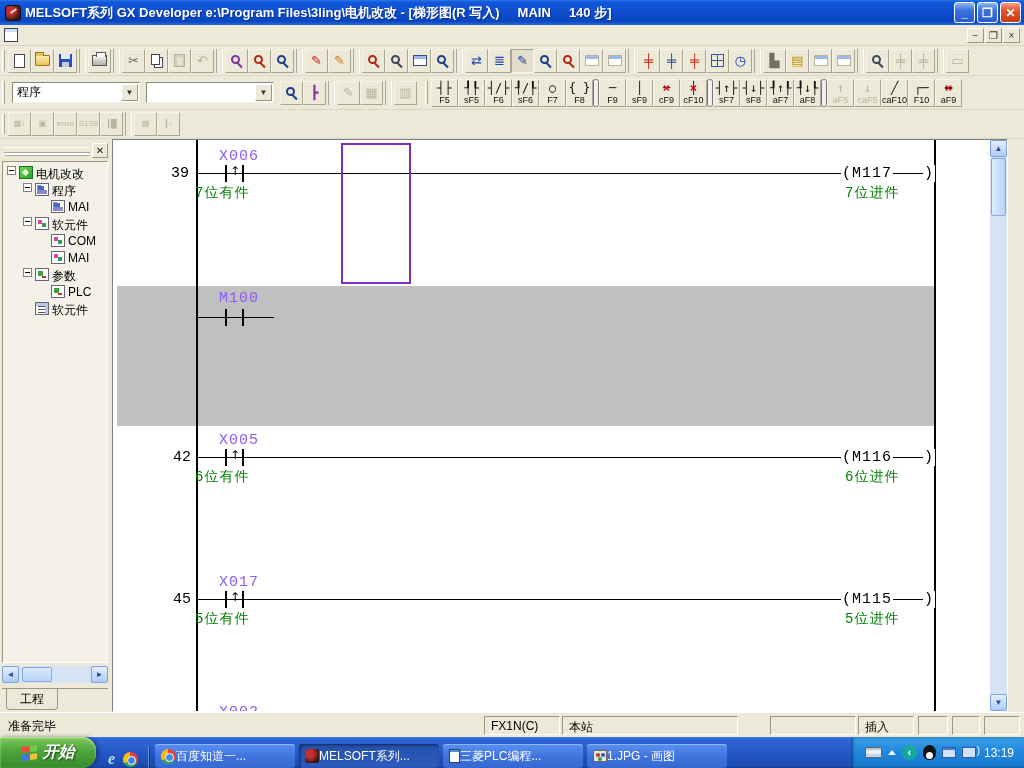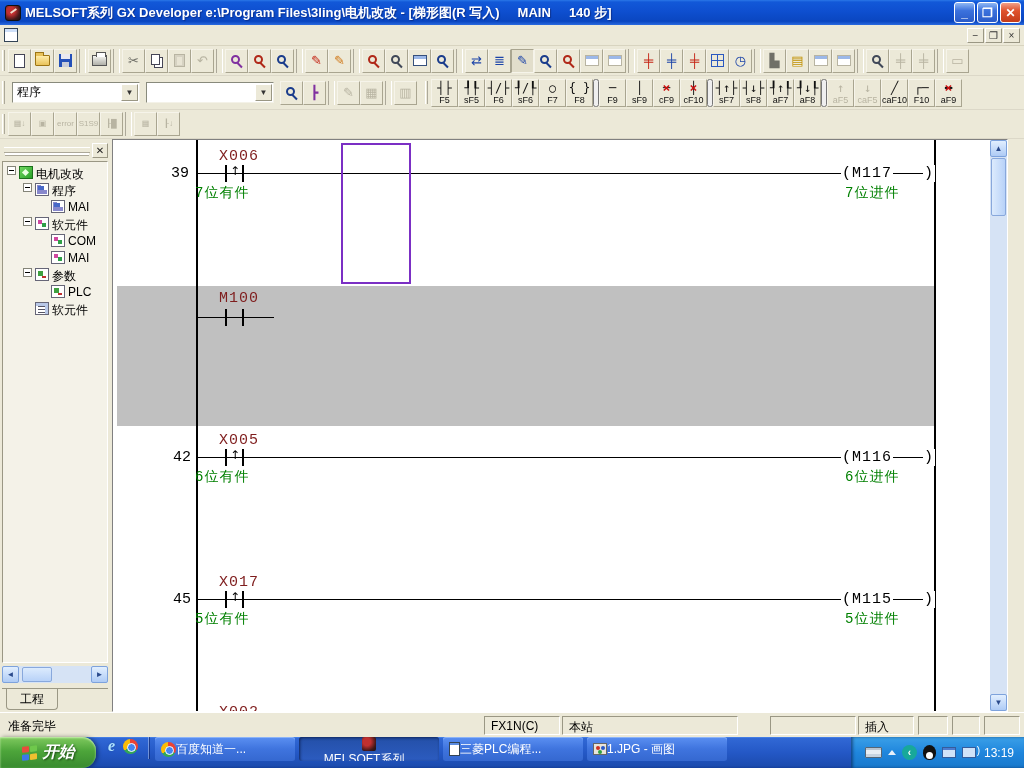--- a/index.html
+++ b/index.html
@@ -128,58 +128,58 @@
 
   
   #editor { position:absolute; left:112px; top:0; width:896px; height:573px; background:#fff;
     border:1px solid; border-color:#808080 #fff #fff #808080; overflow:hidden; }
   #canvas { position:absolute; left:0; top:0; width:878px; height:571px; overflow:hidden;
     font-family:"Liberation Mono","DejaVu Sans Mono",monospace; }
   .gray-band { position:absolute; background:#c0c0c0; }
   .bus { position:absolute; width:2px; background:#000; }
   .rline { position:absolute; height:1px; background:#000; }
   .stepnum { position:absolute; width:44px; text-align:right; font-size:15px; color:#000; }
-  .dev { position:absolute; font-size:15px; color:#7f1d1d; letter-spacing:1px; }
+  .dev { position:absolute; font-size:15px; color:#8b5cf6; letter-spacing:1px; }
   .note { position:absolute; font-size:14px; color:var(--green,#008000); letter-spacing:1px; }
   .cbar { position:absolute; width:2px; height:17px; background:#000; }
   .carrow { position:absolute; font-size:12px; color:#000; font-family:"DejaVu Sans",sans-serif; }
   .coil { position:absolute; font-size:15px; color:#000; background:#fff; padding:0 1px; letter-spacing:1px; }
   .cursor-rect { position:absolute; border:2px solid var(--cursor,#7b2fc4); background:transparent; }
 
   
   #vscroll { position:absolute; right:0; top:0; width:17px; height:571px; background:#d6e3f5; }
   #vscroll .sbtn { position:absolute; left:0; }
   #vs-up { top:0; } #vs-down { bottom:0; }
   #vs-thumb { position:absolute; left:1px; top:18px; width:15px; height:58px;
     background:linear-gradient(90deg,#dcebfd,#b8d2f8); border:1px solid #88a8dc; border-radius:2px; }
 
   
   #statusbar { position:absolute; left:0; top:712px; width:1024px; height:25px; background:#ece9d8; border-top:1px solid #fff; font-size:12px; }
   .spane { position:absolute; top:3px; height:19px; border:1px solid; border-color:#9a9784 #fff #fff #9a9784; padding:2px 6px; color:#000; }
 
   
   #taskbar { position:absolute; left:0; top:737px; width:1024px; height:31px;
-    background:linear-gradient(180deg,#4f8bee 0%,#3168d5 4%,#2458c6 50%,#1c4cb0 92%,#15409c 100%); display:flex; align-items:flex-start; }
+    background:linear-gradient(180deg,#4f8bee 0%,#3168d5 4%,#2458c6 50%,#1c4cb0 92%,#15409c 100%); display:flex; align-items:flex-end; }
   #startbtn { width:96px; height:31px; border-radius:0 14px 14px 0;
     background:linear-gradient(180deg,#7fca5f 0%,#4da53a 45%,#3c8f31 90%); box-shadow:inset 0 1px 2px #c8f0b0, 2px 0 4px rgba(0,0,0,.4);
     display:flex; align-items:center; justify-content:center; gap:5px; }
   #startbtn .slabel { color:#fff; font-weight:bold; font-style:italic; font-size:16px; text-shadow:1px 1px 2px #1c4a14; }
   .flag { width:16px; height:14px; display:grid; grid-template-columns:7px 7px; grid-gap:1px; transform:skewY(-6deg); }
   .flag i { height:6px; border-radius:1px; }
   .flag i:nth-child(1){background:#e84c3c;} .flag i:nth-child(2){background:#6fc84c;}
   .flag i:nth-child(3){background:#3c78e8;} .flag i:nth-child(4){background:#f0c030;}
   #quicklaunch { display:flex; align-items:center; gap:8px; padding:0 10px 0 12px; }
   .ie-icon { color:#aee2ff; font:bold italic 16px "Liberation Serif",serif; text-shadow:0 0 2px #2050a0; }
   .chrome-icon { width:15px; height:15px; border-radius:50%;
     background:conic-gradient(#ea4335 0 33%,#34a853 0 66%,#fbbc05 0 100%); position:relative; flex:none; }
   .chrome-icon::after { content:""; position:absolute; left:4px; top:4px; width:7px; height:7px; border-radius:50%; background:#4285f4; border:1.5px solid #fff; }
   .ql-sep { width:1px; height:22px; background:rgba(255,255,255,.35); margin-right:6px; box-shadow:1px 0 0 rgba(0,0,40,.4); }
   .task { height:24px; margin-right:4px; border-radius:3px; padding:0 6px; display:flex; align-items:center; 
     background:linear-gradient(180deg,#5b90f2 0%,#3f74de 50%,#3568d0 100%); box-shadow:inset 0 1px 0 #8cb4f8; color:#fff; font-size:12px; white-space:nowrap; overflow:hidden; }
-  .task.active { background:linear-gradient(180deg,#2450a8 0%,#2c5cc0 100%); box-shadow:inset 1px 1px 3px #10265c;flex-direction:column; }
+  .task.active { background:linear-gradient(180deg,#2450a8 0%,#2c5cc0 100%); box-shadow:inset 1px 1px 3px #10265c; }
   .task span.tlbl { overflow:hidden; text-overflow:ellipsis; }
   .t-ico { flex:none; }
   .melsoft-icon { width:14px; height:14px; border-radius:2px; background:radial-gradient(circle at 35% 35%, #c03030 0 30%, #401818 70%, #181010 100%); }
   .folder-icon { width:16px; height:11px; background:linear-gradient(#ffeca8,#e8c25a); border:1px solid #9c7414; border-radius:1px; position:relative; }
   .folder-icon::before { content:""; position:absolute; left:-1px; top:-3px; width:7px; height:2px; background:#e8c25a; border:1px solid #9c7414; border-bottom:none; }
   .doc-icon { width:11px; height:14px; background:#fff; border:1px solid #345; box-shadow:inset 0 2px 0 #5b8ce0; }
   .paint-icon { width:14px; height:12px; background:#e8e4da; border:1px solid #666; position:relative; }
   .paint-icon::before { content:""; position:absolute; left:2px; top:2px; width:4px; height:4px; border-radius:50%; background:#d03020; box-shadow:5px 0 0 #2858c8, 2px 4px 0 #30a040; }
   #tray { margin-left:auto; height:31px; display:flex; align-items:center; gap:6px; padding:0 10px 0 14px;
     background:linear-gradient(180deg,#3ba0e8 0%,#1f86dd 50%,#1878cc 100%); box-shadow:inset 2px 0 3px rgba(0,0,40,.45); }

